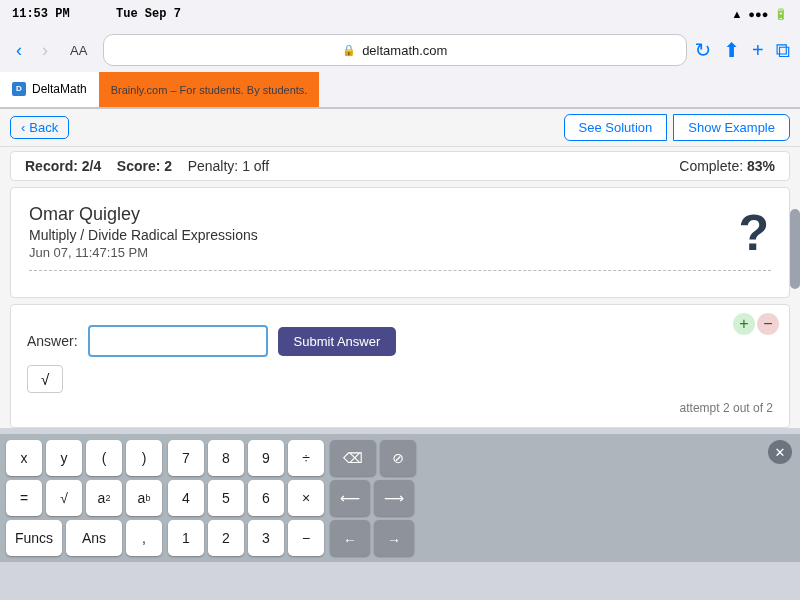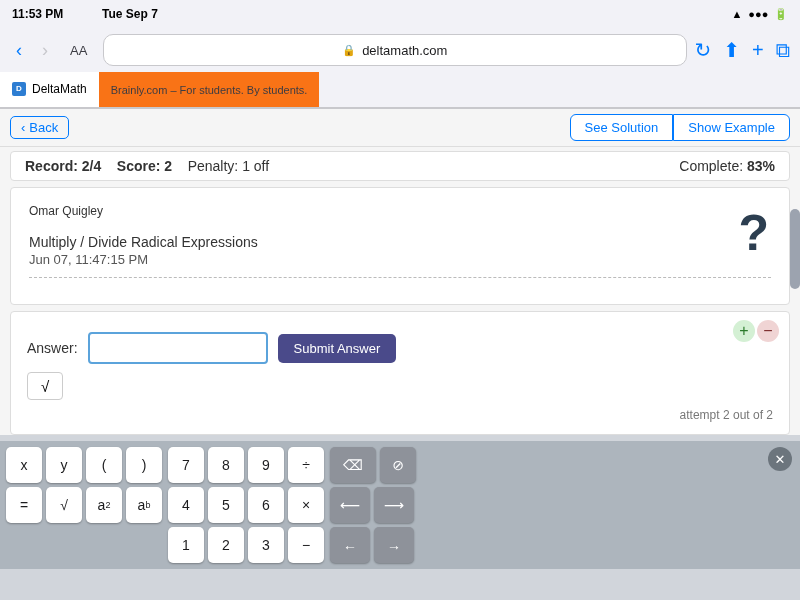--- a/index.html
+++ b/index.html
@@ -16,21 +16,21 @@
     .status-bar {
       background: #f2f2f7;
       height: 28px;
       display: flex;
       align-items: center;
       justify-content: space-between;
       padding: 0 12px;
       font-size: 12px;
       font-weight: 600;
     }
-    .status-left { display: flex; align-items: flex-end; gap: 16px; }
+    .status-left { display: flex; align-items: flex-end; gap: 16px; font-family: Liberation Mono, monospace; }
     .status-right { display: flex; align-items: center; gap: 6px; font-size: 11px; }
 
     
     .browser-chrome {
       background: #f2f2f7;
       border-bottom: 1px solid #c8c8cc;
     }
     .browser-toolbar {
       height: 44px;
       display: flex;
@@ -144,21 +144,21 @@
       font-size: 13px;
       background: none;
       border: 1px solid #007aff;
       border-radius: 5px;
       padding: 3px 10px;
       cursor: pointer;
     }
     .topbar-actions {
       margin-left: auto;
       display: flex;
-      gap: 0;
+      gap: 6px;
     }
     .topbar-btn {
       border: 1px solid #007aff;
       background: white;
       color: #007aff;
       font-size: 13px;
       padding: 5px 14px;
       cursor: pointer;
     }
     .topbar-btn:first-child {
@@ -185,23 +185,23 @@
     
     .problem-card {
       background: white;
       border: 1px solid #ddd;
       margin: 6px 10px;
       border-radius: 4px;
       padding: 16px 18px;
       position: relative;
     }
     .student-name {
-      font-size: 12px;
+      font-size: 18px;
       color: #333;
-      margin-bottom: 16px;
+      margin-bottom: 2px;
     }
     .problem-type {
       font-size: 14px;
       color: #333;
       margin-bottom: 2px;
     }
     .problem-date {
       font-size: 13px;
       color: #555;
       margin-bottom: 8px;
@@ -513,20 +513,25 @@
         <button class="key">y</button>
         <button class="key">(</button>
         <button class="key">)</button>
       </div>
       <div class="key-row">
         <button class="key">=</button>
         <button class="key">√</button>
         <button class="key">a<sup>2</sup></button>
         <button class="key">a<sup>b</sup></button>
       </div>
+      <div class="key-row">
+        <button class="key wide">Funcs</button>
+        <button class="key wide">Ans</button>
+        <button class="key">,</button>
+      </div>
 
     </div>
 
     <div class="keyboard-section">
       <div class="key-row">
         <button class="key">7</button>
         <button class="key">8</button>
         <button class="key">9</button>
         <button class="key">÷</button>
       </div>

